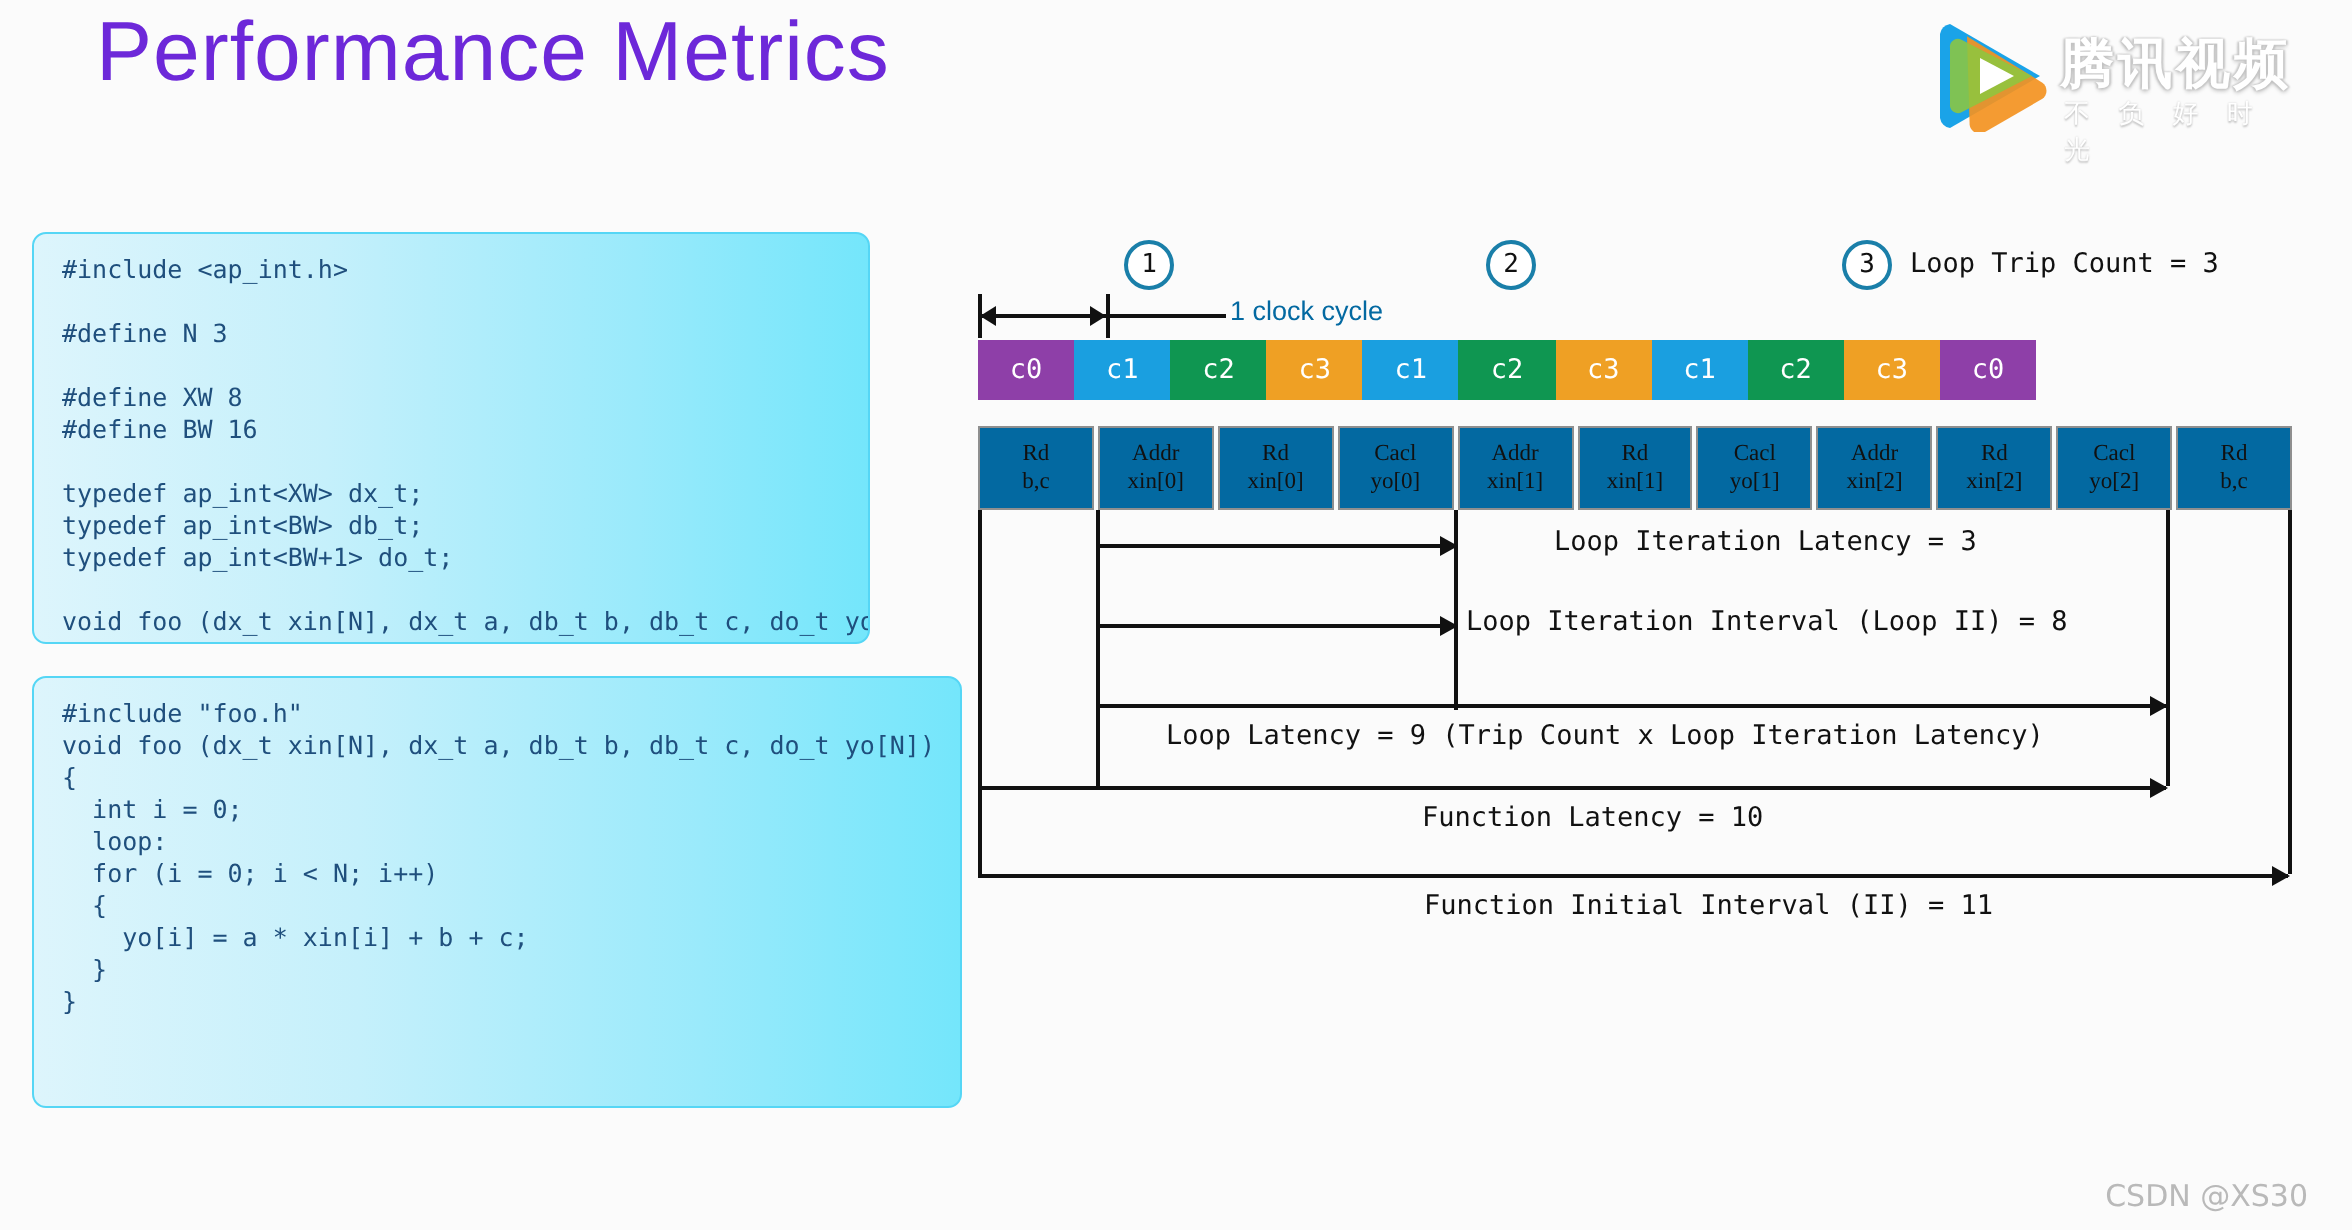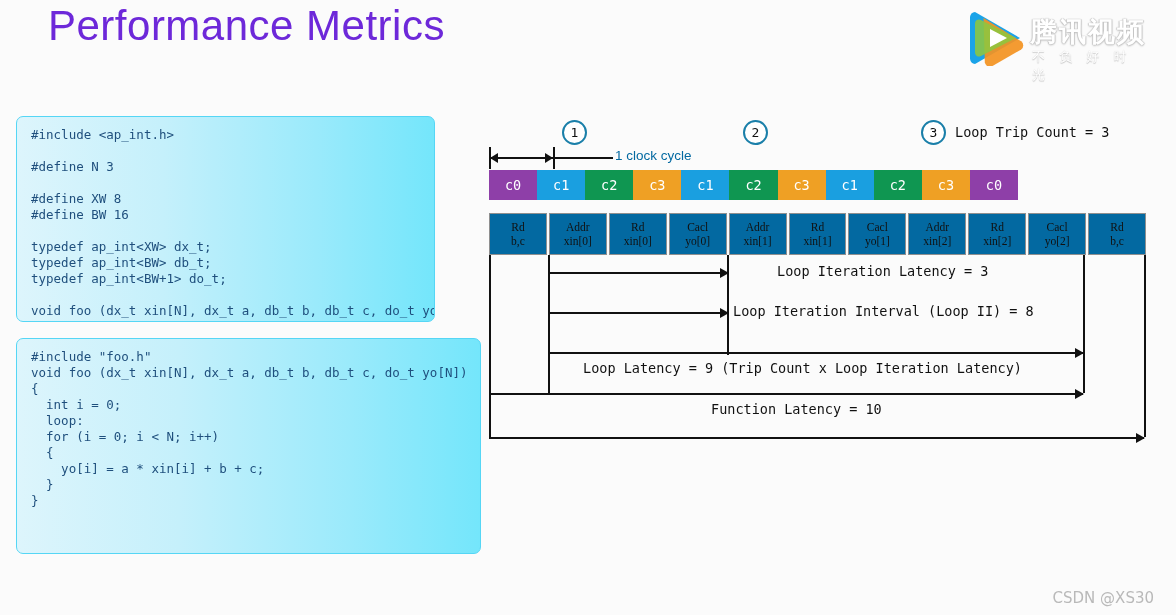--- a/index.html
+++ b/index.html
@@ -285,16 +285,17 @@
     <span class="hline" style="left:59px; top:97px; width:535px;"></span>
     <span class="arrowhead" style="left:586px; top:93px;"></span>
     <span class="anno-label" style="left:94px; top:105px;">Loop Latency = 9 (Trip Count x Loop Iteration Latency)</span>
 
     <span class="hline" style="left:0px; top:138px; width:594px;"></span>
     <span class="arrowhead" style="left:586px; top:134px;"></span>
     <span class="anno-label" style="left:222px; top:146px;text-align:center;">Function Latency = 10</span>
 
     <span class="hline" style="left:0px; top:182px; width:655px;"></span>
     <span class="arrowhead" style="left:647px; top:178px;"></span>
+    <span class="anno-label" style="left:223px; top:190px;">Function Initial Interval (II) = 11</span>
   </div>
 </div>
 
 <div id="watermark">CSDN @XS30</div>
 
 </body></html>

